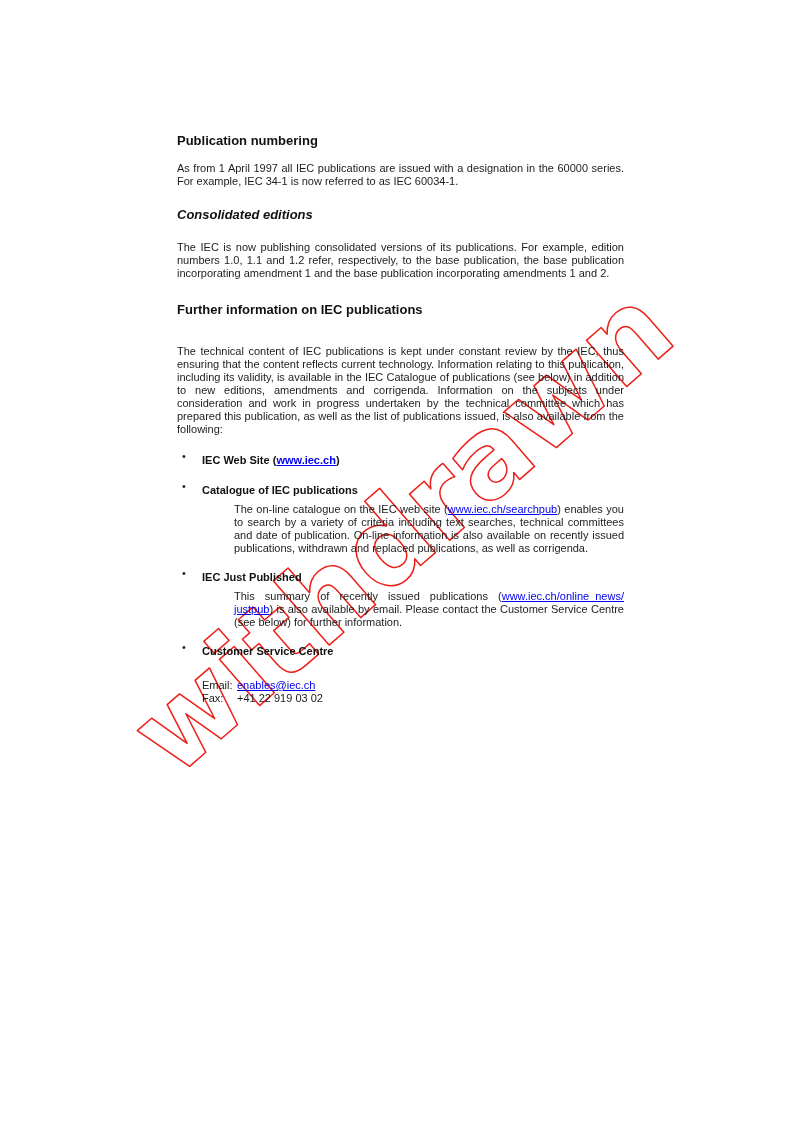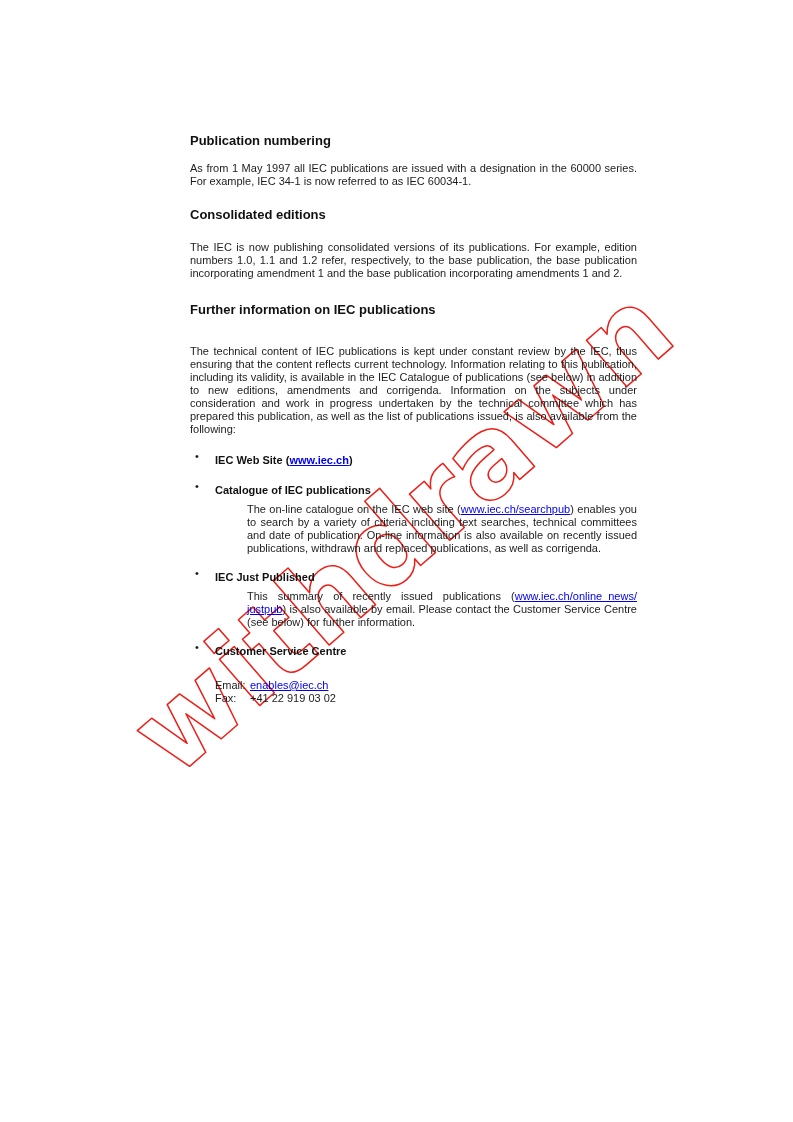--- a/index.html
+++ b/index.html
@@ -22,40 +22,40 @@
     font-family: "DejaVu Sans", sans-serif;
     font-weight: bold;
     font-size: 112px;
     fill: none;
     stroke-width: 1.5px;
     stroke-linejoin: round;
   }
 
   .content {
     position: absolute;
-    left: 190px;
+    left: 177px;
     top: 133px;
     width: 447px;
   }
 
   h2.sec-heading {
     font-size: 13px;
     line-height: 15px;
     font-weight: bold;
     color: #111;
   }
   p.body-text {
     font-size: 11px;
     line-height: 13px;
     text-align: justify;
   }
 
   
   .p1 { margin-top: 14px; }
-  .h2sec { margin-top: 19px; }
+  .h2sec { margin-top: 19px; font-style: italic; }
   .p2 { margin-top: 19px; }
   .h3sec { margin-top: 22px; }
   .p3 { margin-top: 28px; }
 
   .bullet-list { margin-top: 14px; }
   .bullet-item { position: relative; padding-left: 25px; }
   .bullet-item + .bullet-item { margin-top: 12px; }
   .bullet-dot {
     position: absolute;
     left: 5px; top: 0;
@@ -92,21 +92,21 @@
 
 <div class="page">
 
   <svg class="watermark-svg" width="793" height="1122" viewBox="0 0 793 1122" aria-hidden="true">
     <text x="427" y="560" text-anchor="middle" transform="rotate(-41 427 560)" stroke="#ed2019">withdrawn</text>
   </svg>
 
   <div class="content">
 
     <h2 class="sec-heading">Publication numbering</h2>
-    <p class="body-text p1">As from 1 May 1997 all IEC publications are issued with a designation in the 60000 series. For example, IEC 34-1 is now referred to as IEC 60034-1.</p>
+    <p class="body-text p1">As from 1 April 1997 all IEC publications are issued with a designation in the 60000 series. For example, IEC 34-1 is now referred to as IEC 60034-1.</p>
 
     <h2 class="sec-heading h2sec">Consolidated editions</h2>
     <p class="body-text p2">The IEC is now publishing consolidated versions of its publications. For example, edition numbers 1.0, 1.1 and 1.2 refer, respectively, to the base publication, the base publication incorporating amendment 1 and the base publication incorporating amendments 1 and 2.</p>
 
     <h2 class="sec-heading h3sec">Further information on IEC publications</h2>
     <p class="body-text p3">The technical content of IEC publications is kept under constant review by the IEC, thus ensuring that the content reflects current technology. Information relating to this publication, including its validity, is available in the IEC Catalogue of publications (see below) in addition to new editions, amendments and corrigenda. Information on the subjects under consideration and work in progress undertaken by the technical committee which has prepared this publication, as well as the list of publications issued, is also available from the following:</p>
 
     <div class="bullet-list">
 
       <div class="bullet-item">

